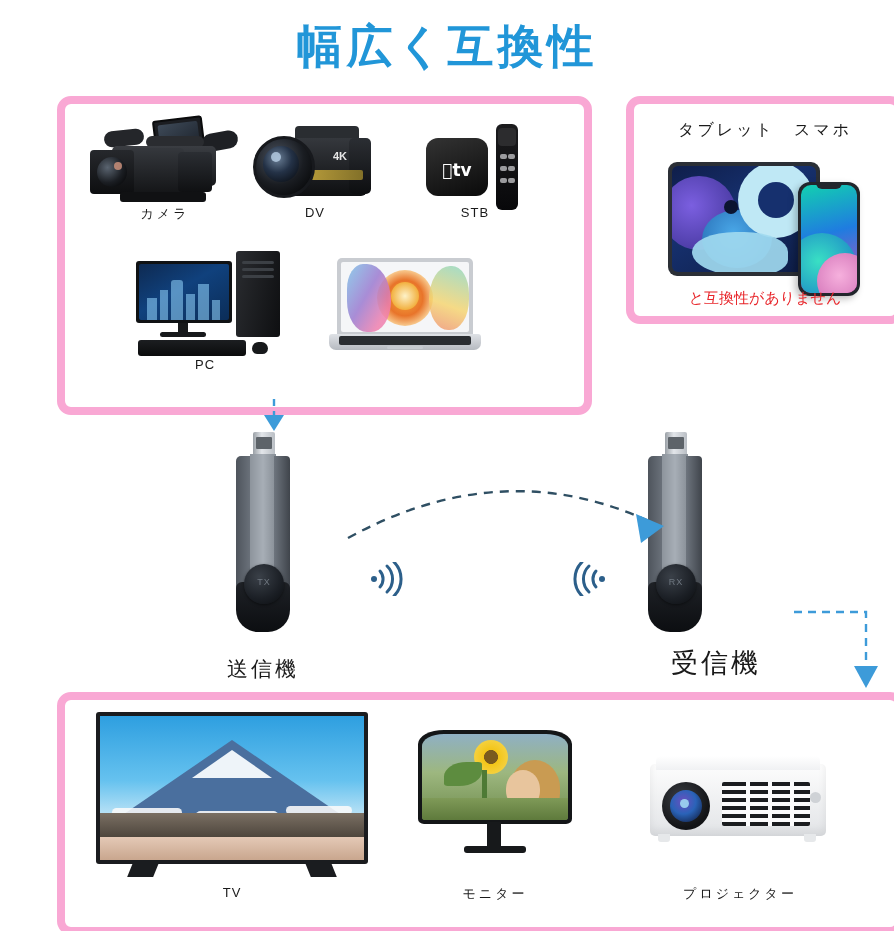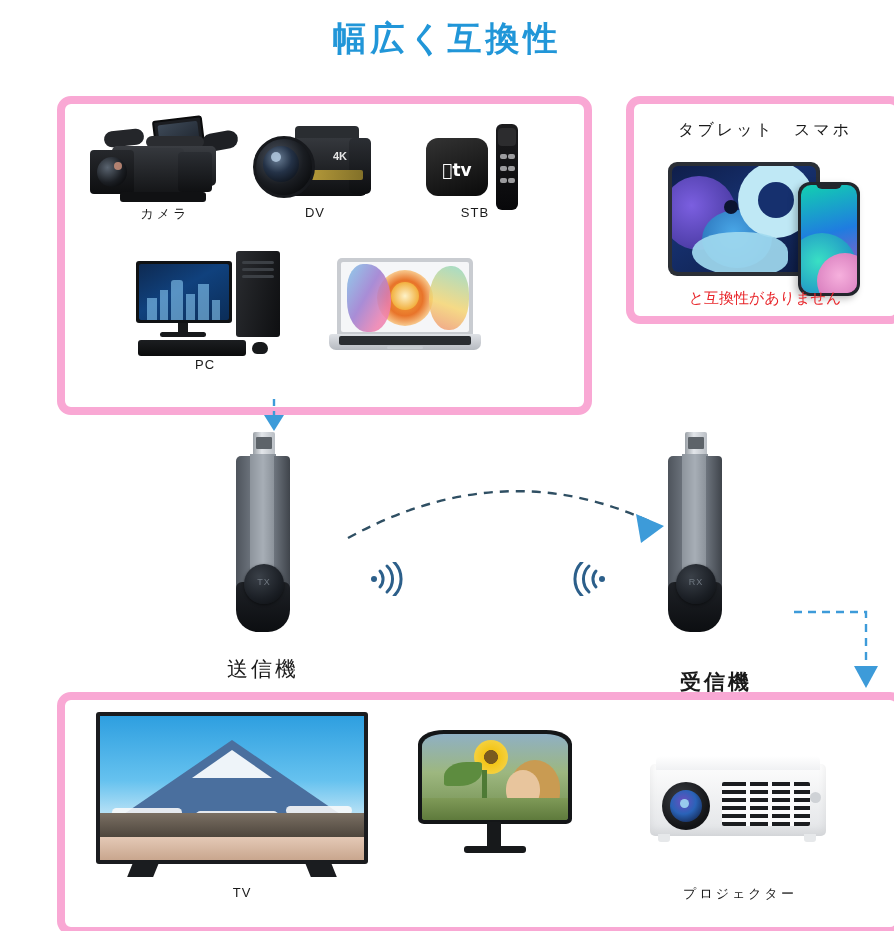--- a/index.html
+++ b/index.html
@@ -6,21 +6,21 @@
   body{
     width:894px;height:931px;background:#ffffff;
     font-family:"Liberation Sans","DejaVu Sans",sans-serif;
     position:relative;overflow:hidden;
   }
   .stage{position:absolute;left:0;top:0;width:894px;height:931px;}
 
   
   .title{
     position:absolute;left:0;top:16px;width:894px;text-align:center;
-    font-size:34px;font-weight:bold;color:#2196d8;letter-spacing:4px;
+    font-size:46px;font-weight:bold;color:#2196d8;letter-spacing:4px;
     font-family:"DejaVu Sans",sans-serif;
   }
 
   
   .panel{position:absolute;border:8px solid #f9a8d4;border-radius:14px;background:#fff;}
   #panel-sources{left:57px;top:96px;width:519px;height:303px;}
   #panel-incompat{left:626px;top:96px;width:262px;height:212px;}
   #panel-outputs{left:57px;top:692px;width:831px;height:227px;}
 
   .caption{
@@ -265,66 +265,67 @@
       <div class="dg-shellM"></div>
       <div class="dg-shellR"></div>
     <div class="dg-bot"></div>
     <div class="dg-knob">
       <span>TX</span>
     </div>
     <div class="dg-vent"></div>
   </div>
   <div class="caption" style="left:192px;top:655px;width:142px;font-size:21px;">送信機</div>
 
-  <div class="dongle" style="left:664px;top:432px;">
+  <div class="dongle" style="left:644px;top:432px;">
     <div class="dg-hdmi"></div>
     <div class="dg-shellL"></div>
       <div class="dg-shellM"></div>
       <div class="dg-shellR"></div>
     <div class="dg-bot"></div>
     <div class="dg-knob">
       <span>RX</span>
     </div>
     <div class="dg-vent"></div>
   </div>
-  <div class="caption" style="left:645px;top:668px;width:142px;font-size:21px;font-weight:bold;">受信機</div>
+  <div class="caption" style="left:645px;top:645px;width:142px;font-size:27px;">受信機</div>
 
   <div class="panel" id="panel-outputs"></div>
 
   <div class="dev" style="left:96px;top:712px;width:272px;height:168px;">
     <div class="tv-frame">
       <div class="tv-scr">
         <div class="fuji"></div>
         <div class="fuji-snow"></div>
         <div class="tv-cloud" style="left:12px;bottom:30%;width:70px;"></div>
         <div class="tv-cloud" style="left:96px;bottom:28%;width:82px;"></div>
         <div class="tv-cloud" style="left:186px;bottom:31%;width:66px;"></div>
         <div class="tv-town"></div>
         <div class="tv-water"></div>
       </div>
     </div>
     <div class="tv-legL"></div>
       <div class="tv-legR"></div>
   </div>
-  <div class="caption lat" style="left:172px;top:885px;width:140px;">TV</div>
+  <div class="caption lat" style="left:162px;top:885px;width:140px;">TV</div>
 
   <div class="dev" style="left:418px;top:730px;width:154px;height:126px;">
     <div class="mo-frame">
       <div class="mo-scr">
         <div class="sun-pet" style="left:52px;top:6px;width:34px;height:34px;border-radius:50%;background:radial-gradient(circle,#7a5a1e 0%,#7a5a1e 28%,#f3c518 30%,#f6d95a 100%);"></div>
         <div style="position:absolute;left:60px;top:36px;width:5px;height:44px;background:#4e7a35;"></div>
         <div style="position:absolute;left:22px;top:28px;width:38px;height:24px;border-radius:60% 10% 60% 10%;background:#5d8c3f;"></div>
         <div class="kid-hair" style="left:88px;top:26px;width:50px;height:56px;"></div>
         <div class="kid-head" style="left:84px;top:36px;width:34px;height:38px;"></div>
         <div style="position:absolute;left:0;bottom:0;width:100%;height:22px;background:linear-gradient(180deg,#7f9a58,#5e7a3c);"></div>
       </div>
     </div>
     <div class="mo-neck"></div>
       <div class="mo-base"></div>
   </div>
+  <div class="caption" style="left:418px;top:885px;width:154px;">モニター</div>
 
   <div class="dev" style="left:650px;top:756px;width:180px;height:100px;">
     <div class="pj-body"></div>
     <div class="pj-top"></div>
     <div class="pj-vent"></div>
     <div class="pj-vbar" style="left:96px;"></div>
     <div class="pj-vbar" style="left:118px;"></div>
     <div class="pj-vbar" style="left:140px;"></div>
     <div class="pj-knob"></div>
     <div class="pj-lensout">

